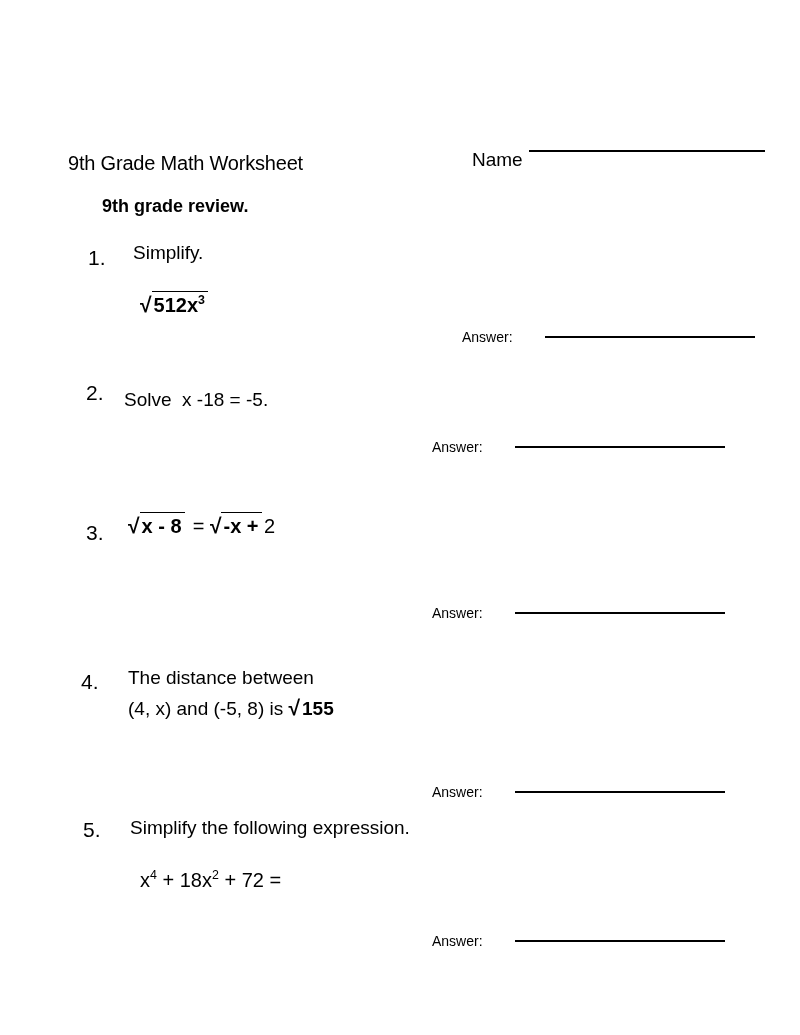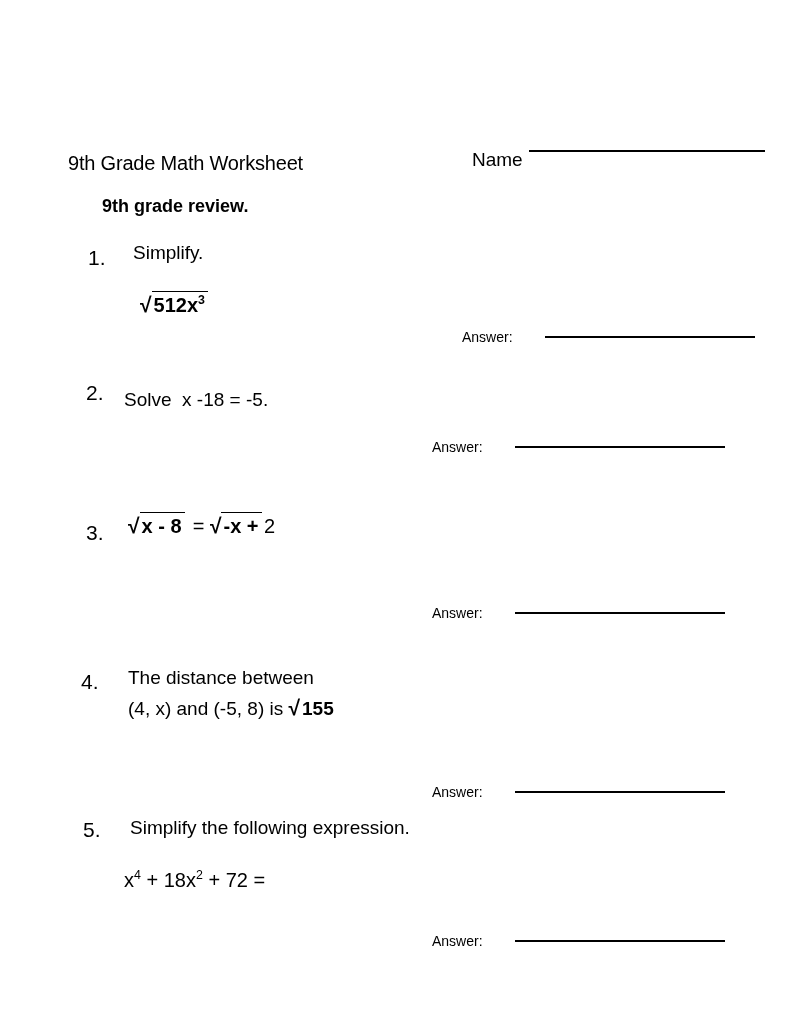--- a/index.html
+++ b/index.html
@@ -199,21 +199,21 @@
   </div>
 
   <div class="answer-row" style="left:432px; top:785px;">
     <span class="answer-label">Answer:</span>
     <span class="answer-rule" style="width:210px;"></span>
   </div>
 
   <div class="problem">
     <span class="pnum" style="left:83px; top:819px;">5.</span>
     <span class="pbody" style="left:130px; top:813px;">Simplify the following expression.</span>
-    <span class="math" style="position:absolute; left:124px; top:870px;">
+    <span class="math" style="position:absolute; left:140px; top:870px;">
       <span>x</span><sup>4</sup><span>&nbsp;</span><span>+</span><span>&nbsp;</span><span>18x</span><sup>2</sup><span>&nbsp;</span><span>+</span><span>&nbsp;</span><span>72</span><span>&nbsp;</span><span>=</span>
     </span>
   </div>
 
   <div class="answer-row" style="left:432px; top:934px;">
     <span class="answer-label">Answer:</span>
     <span class="answer-rule" style="width:210px;"></span>
   </div>
 
 </div>

